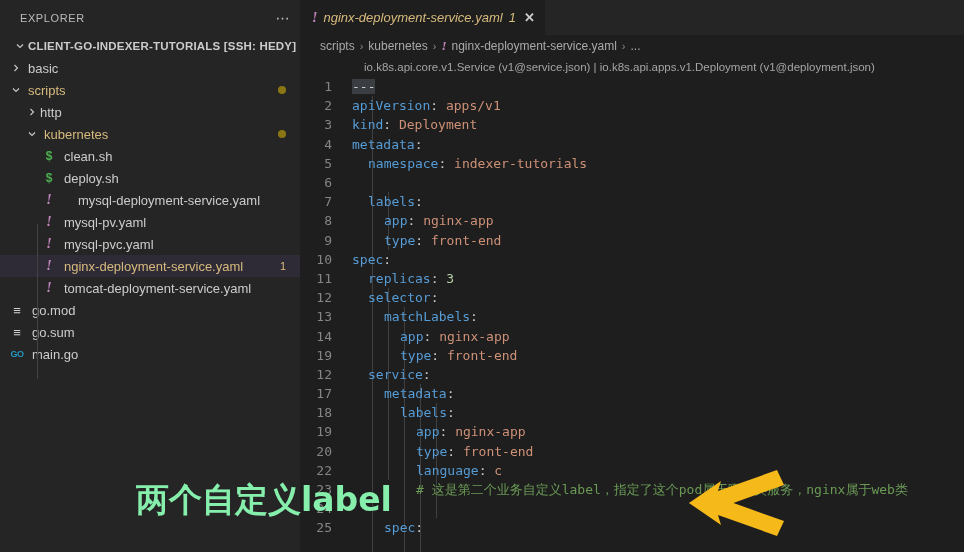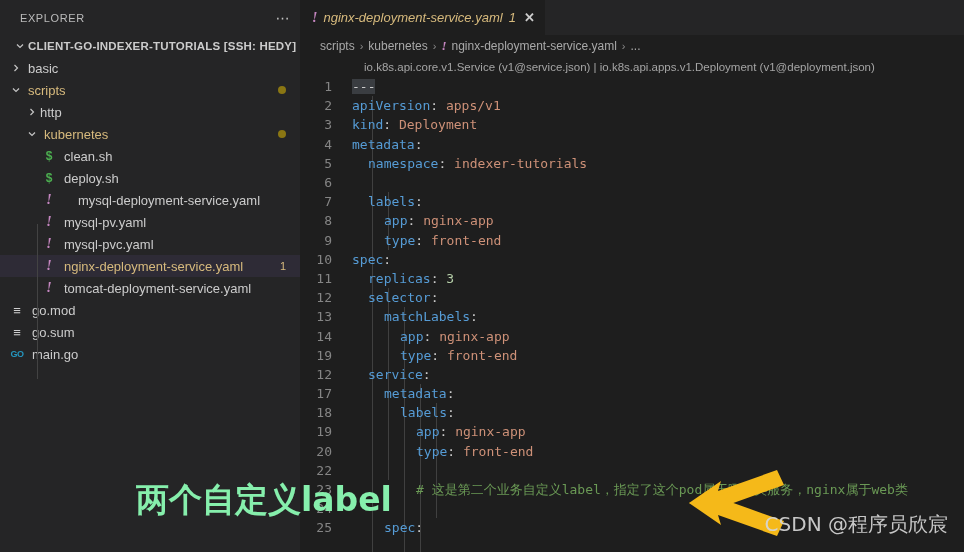--- a/index.html
+++ b/index.html
@@ -295,27 +295,26 @@
         <div class="code-line"><span class="lno">11</span><span class="ltext" style="padding-left: 16px;"><span class="k">replicas</span><span class="c">: </span><span class="n">3</span></span></div>
         <div class="code-line"><span class="lno">12</span><span class="ltext" style="padding-left: 16px;"><span class="k">selector</span><span class="c">:</span></span></div>
         <div class="code-line"><span class="lno">13</span><span class="ltext" style="padding-left: 32px;"><span class="k">matchLabels</span><span class="c">:</span></span></div>
         <div class="code-line"><span class="lno">14</span><span class="ltext" style="padding-left: 48px;"><span class="k">app</span><span class="c">: </span><span class="s">nginx-app</span></span></div>
         <div class="code-line"><span class="lno">19</span><span class="ltext" style="padding-left: 48px;"><span class="k">type</span><span class="c">: </span><span class="s">front-end</span></span></div>
         <div class="code-line"><span class="lno">12</span><span class="ltext" style="padding-left: 16px;"><span class="k">service</span><span class="c">:</span></span></div>
         <div class="code-line"><span class="lno">17</span><span class="ltext" style="padding-left: 32px;"><span class="k">metadata</span><span class="c">:</span></span></div>
         <div class="code-line"><span class="lno">18</span><span class="ltext" style="padding-left: 48px;"><span class="k">labels</span><span class="c">:</span></span></div>
         <div class="code-line"><span class="lno">19</span><span class="ltext" style="padding-left: 64px;"><span class="k">app</span><span class="c">: </span><span class="s">nginx-app</span></span></div>
         <div class="code-line"><span class="lno">20</span><span class="ltext" style="padding-left: 64px;"><span class="k">type</span><span class="c">: </span><span class="s">front-end</span></span></div>
-        <div class="code-line"><span class="lno">22</span></div>
+        <div class="code-line"><span class="lno">22</span><span class="ltext" style="padding-left: 64px;"><span class="k">language</span><span class="c">: </span><span class="s">c</span></span></div>
         <div class="code-line"><span class="lno">23</span><span class="ltext" style="padding-left: 64px;"><span class="cm"># 这是第二个业务自定义label，指定了这个pod属于哪一类服务，nginx属于web类</span></span></div>
         <div class="code-line"><span class="lno">24</span></div>
         <div class="code-line"><span class="lno">25</span><span class="ltext" style="padding-left: 32px;"><span class="k">spec</span><span class="c">:</span></span></div>
       </div>
 
     <svg class="annot-arrow" width="110" height="75" viewBox="0 0 110 75">
       <path d="M4 37 L36 15 L33 25 L92 4 L99 19 L40 40 L46 48 Z" fill="#f5b919"></path>
       <path d="M4 37 L36 59 L33 49 L92 70 L99 55 L40 34 L46 26 Z" fill="#f5b919"></path>
     </svg>
   </div>
 
   <div class="annot-text">两个自定义label</div>
-  <div class="watermark">CSDN @程序员欣宸</div>
 </div>
 
 </body></html>

